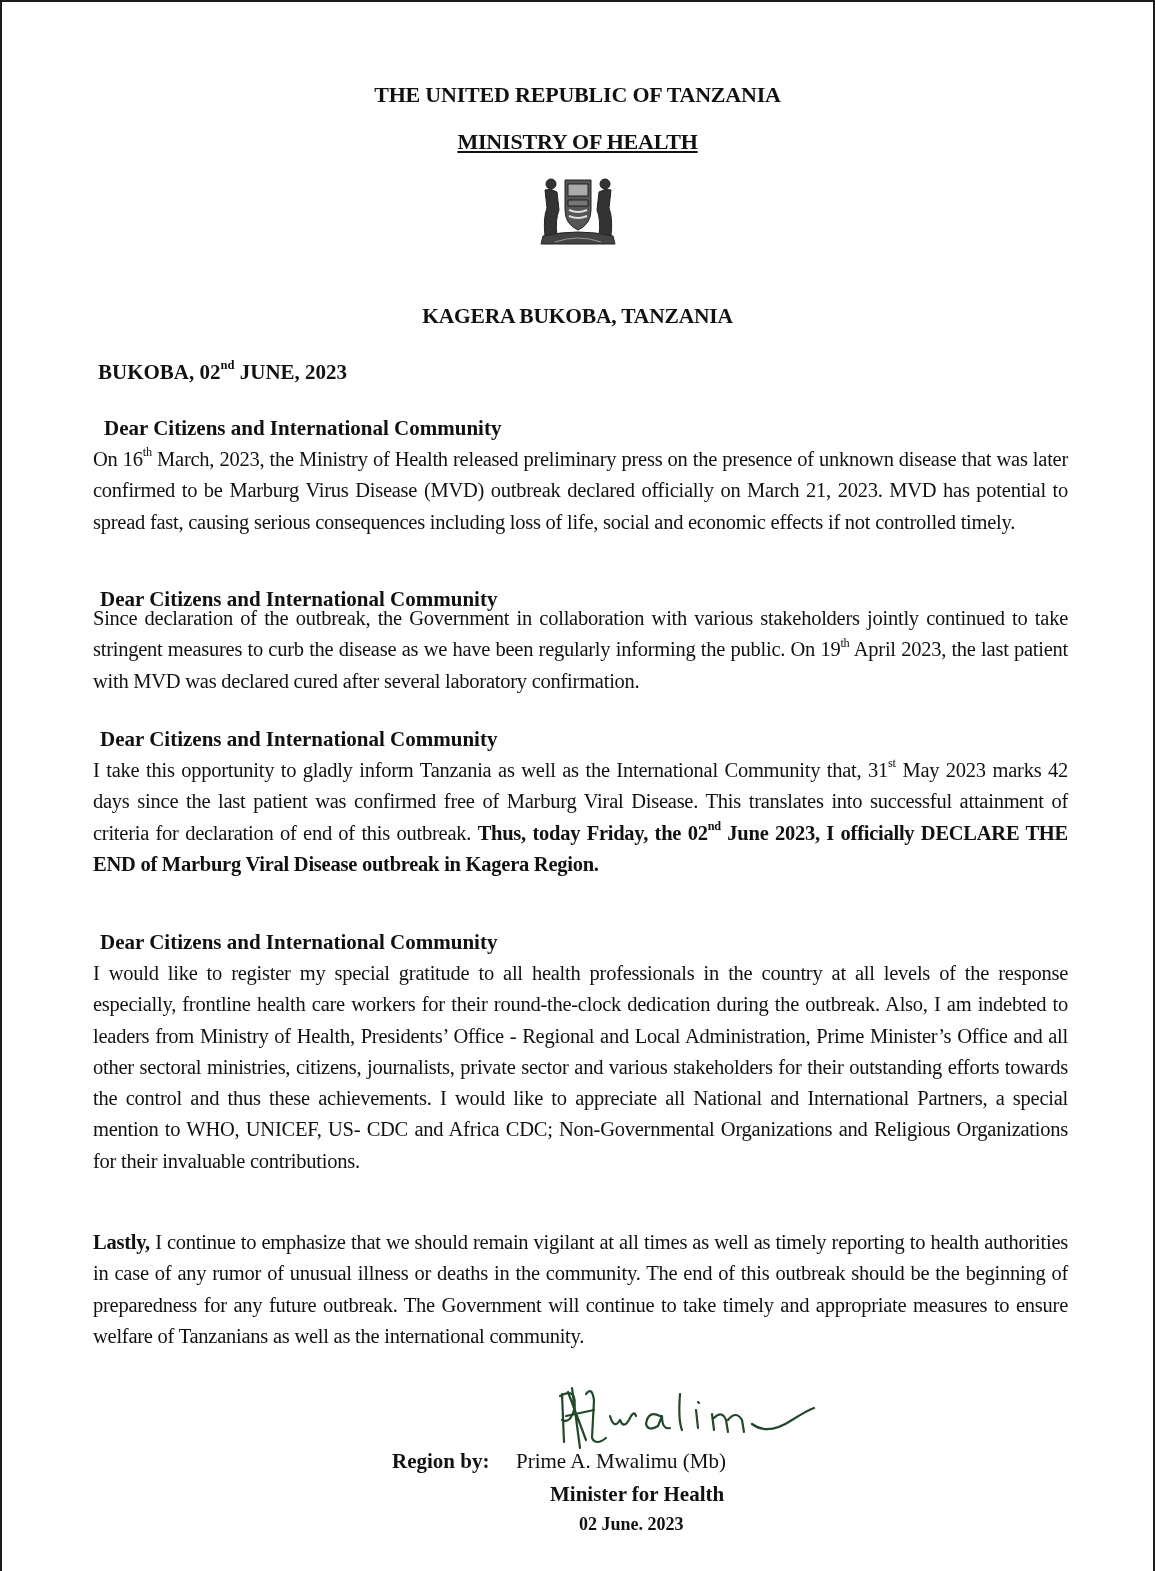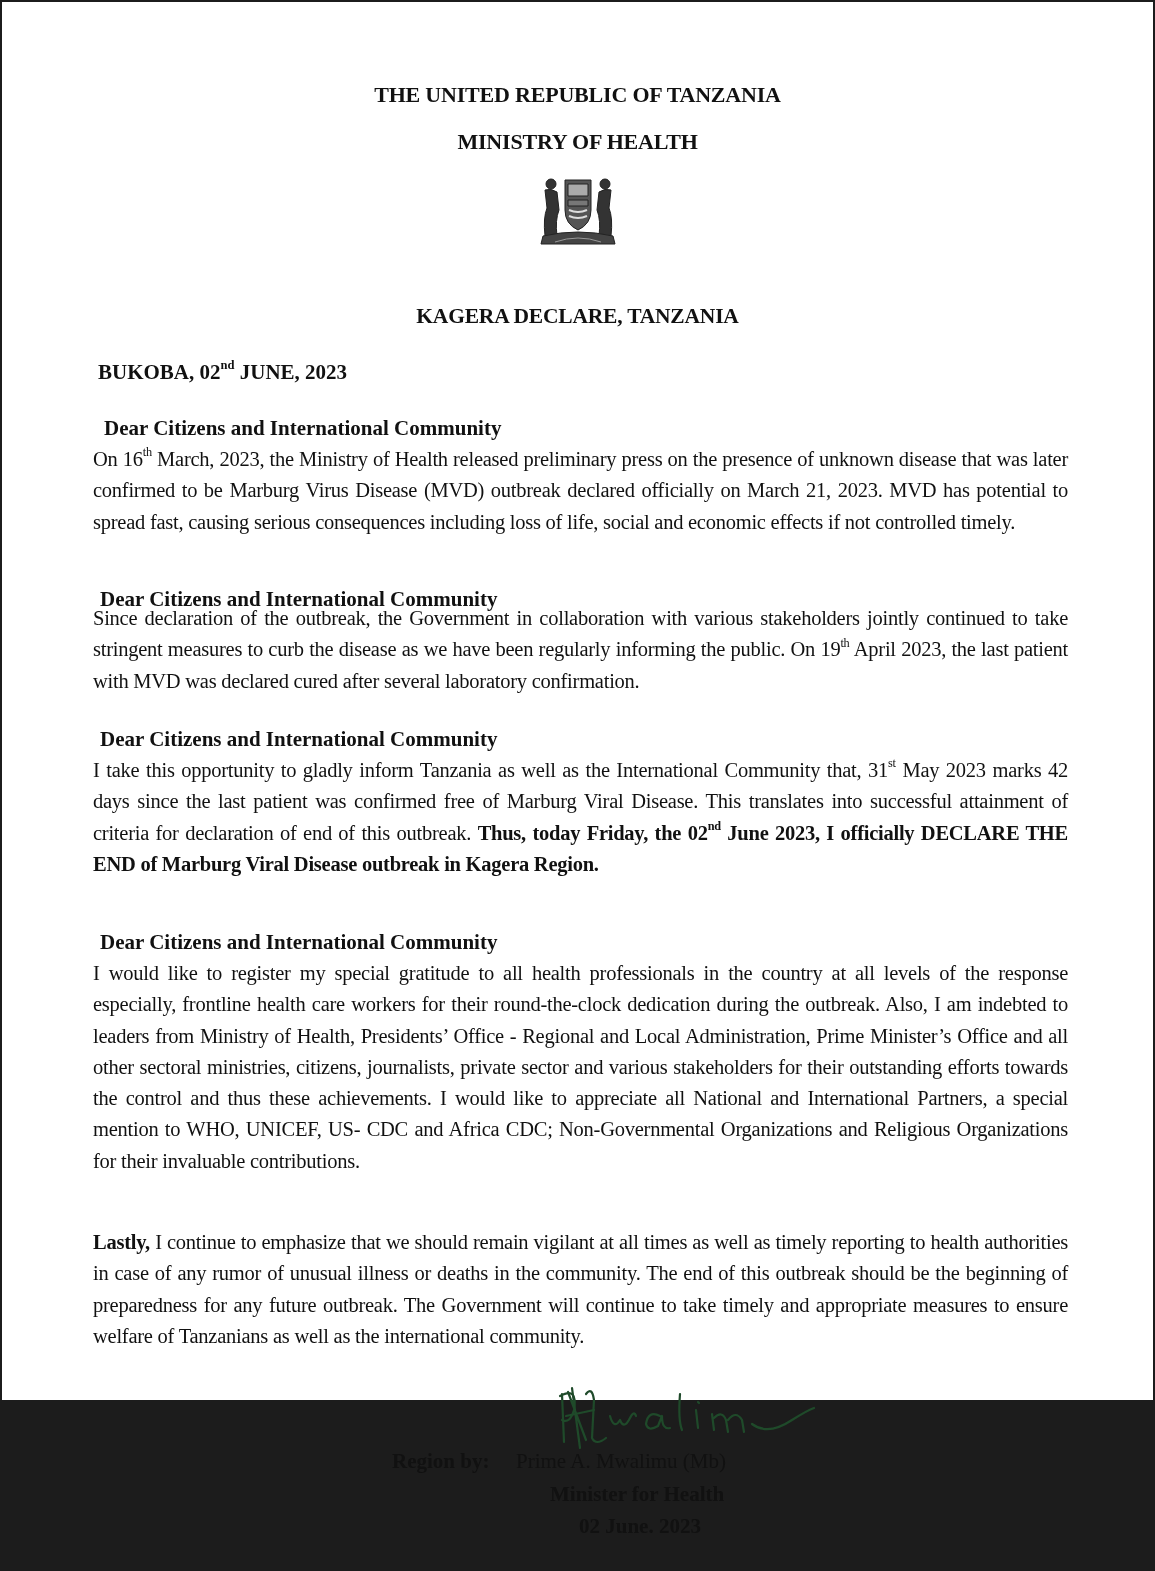--- a/index.html
+++ b/index.html
@@ -4,50 +4,50 @@
 <style>
   html, body { margin: 0; padding: 0; }
   body {
     width: 1155px; height: 1571px; overflow: hidden;
     background: #1c1c1c;
     font-family: "Liberation Serif", serif;
     color: #111;
   }
   .page {
     position: absolute; left: 2px; top: 2px;
-    width: 1151px; height: 1398px;
+    width: 1151px; height: 1569px;
     background: #ffffff;
   }
   .abs { position: absolute; }
   .center { left: 0; width: 1151px; text-align: center; }
   .hdr { font-weight: bold; font-size: 22px; letter-spacing: -0.2px; }
   .title { font-weight: bold; font-size: 21.5px; letter-spacing: -0.2px; }
   .dateline { left: 96px; top: 358px; font-weight: bold; font-size: 21px; }
   sup { font-size: 0.6em; line-height: 0; position: relative; top: -0.15em; }
   .sal { font-weight: bold; font-size: 21px; margin-left: 6px; }
   .para {
     position: absolute; left: 91px; width: 975px;
     font-size: 20.5px; line-height: 31.3px; text-align: justify;
     letter-spacing: -0.25px;
   }
   .b { font-weight: bold; }
   .emblem { left: 533px; top: 168px; width: 86px; height: 78px; }
   .sig { left: 550px; top: 1378px; width: 300px; height: 72px; }
   .issued-label { left: 390px; top: 1447px; font-weight: bold; font-size: 21px; }
   .issued-name { left: 514px; top: 1447px; font-size: 21px; }
   .issued-title { left: 548px; top: 1480px; font-weight: bold; font-size: 21px; }
-  .issued-date { left: 577px; top: 1512px; font-weight: bold; font-size: 21px; }
+  .issued-date { left: 577px; top: 1512px; font-weight: bold; font-size: 18px; }
 </style>
 </head>
 <body>
 
 <div class="page">
 
   <div class="abs center hdr" style="top:80px;">THE UNITED REPUBLIC OF TANZANIA</div>
-  <div class="abs center hdr" style="top:127px;">MINISTRY OF HEALTH</div>
+  <div class="abs center hdr" style="top:127px;text-decoration:underline;">MINISTRY OF HEALTH</div>
 
   <svg class="abs emblem" viewBox="0 0 86 78">
     <g fill="#333" stroke="#222" stroke-width="1">
 
       <circle cx="16" cy="14" r="5"></circle>
       <path d="M10 20 Q16 18 22 22 L24 40 Q20 50 22 66 L10 66 Q8 48 12 38 Z"></path>
 
       <circle cx="70" cy="14" r="5"></circle>
       <path d="M64 22 Q70 18 76 20 L74 38 Q78 48 76 66 L64 66 Q66 50 62 40 Z"></path>
 
@@ -55,21 +55,21 @@
       <path d="M33 14 L53 14 L53 26 L33 26 Z" fill="#aaa"></path>
       <path d="M33 30 L53 30 L53 36 L33 36 Z" fill="#777"></path>
       <path d="M34 40 Q43 44 52 40" fill="none" stroke="#ddd" stroke-width="2"></path>
       <path d="M34 46 Q43 50 52 46" fill="none" stroke="#ddd" stroke-width="2"></path>
 
       <path d="M8 66 Q43 58 78 66 L80 74 L6 74 Z" fill="#444"></path>
       <path d="M20 72 Q43 64 66 72" fill="none" stroke="#999" stroke-width="1"></path>
     </g>
   </svg>
 
-  <div class="abs center title" style="top:302px;">KAGERA DECLARE, TANZANIA</div>
+  <div class="abs center title" style="top:302px;">KAGERA BUKOBA, TANZANIA</div>
 
   <div class="abs dateline"><span>BUKOBA, 02</span><sup>nd</sup><span> JUNE, 2023</span></div>
 
   <div class="abs sal" style="left:96px; top:414px;">Dear Citizens and International Community</div>
   <div class="para" style="top:442px;"><span>On 16</span><sup>th</sup><span> March, 2023, the Ministry of Health released preliminary press on the presence of unknown disease that was later confirmed to be Marburg Virus Disease (MVD) outbreak declared officially on March 21, 2023.   MVD has potential to spread fast, causing serious consequences including loss of life, social and economic effects if not controlled timely.</span></div>
 
   <div class="abs sal" style="left:92px; top:585px;">Dear Citizens and International Community</div>
   <div class="para" style="top:601px;"><span>Since declaration of the outbreak, the Government in collaboration with various stakeholders jointly continued to take stringent measures to curb the disease as we have been regularly informing the public. On 19</span><sup>th</sup><span> April 2023, the last patient with MVD was declared cured after several laboratory confirmation.</span></div>
 
   <div class="abs sal" style="left:92px; top:725px;">Dear Citizens and International Community</div>

